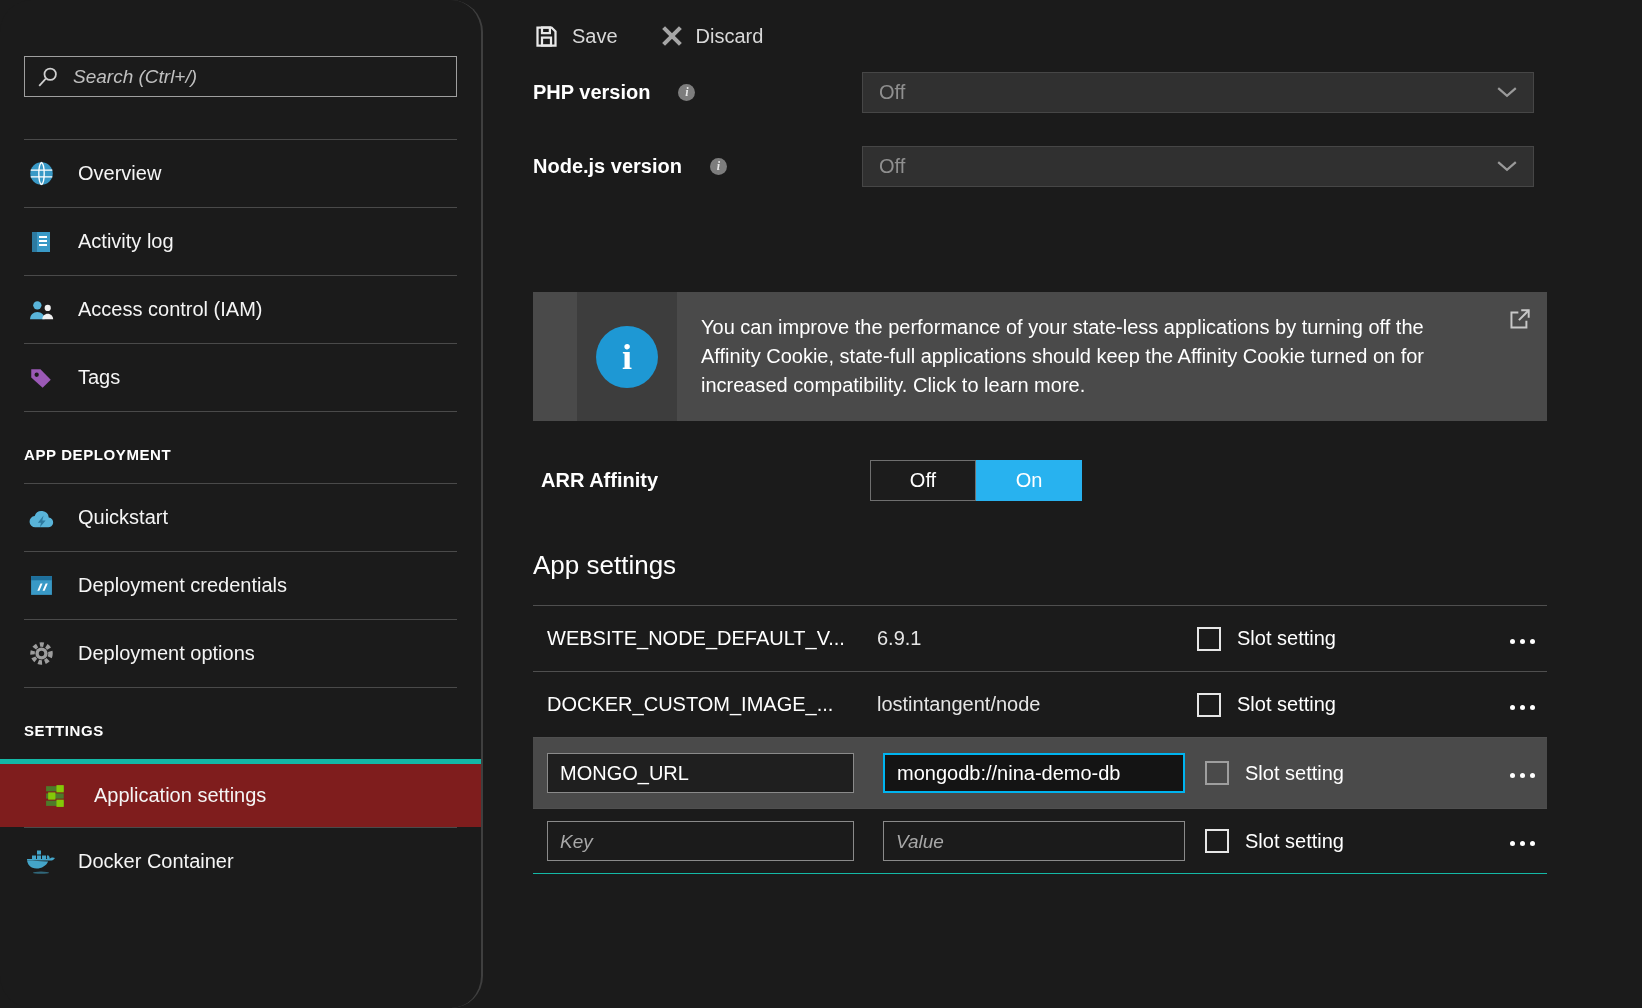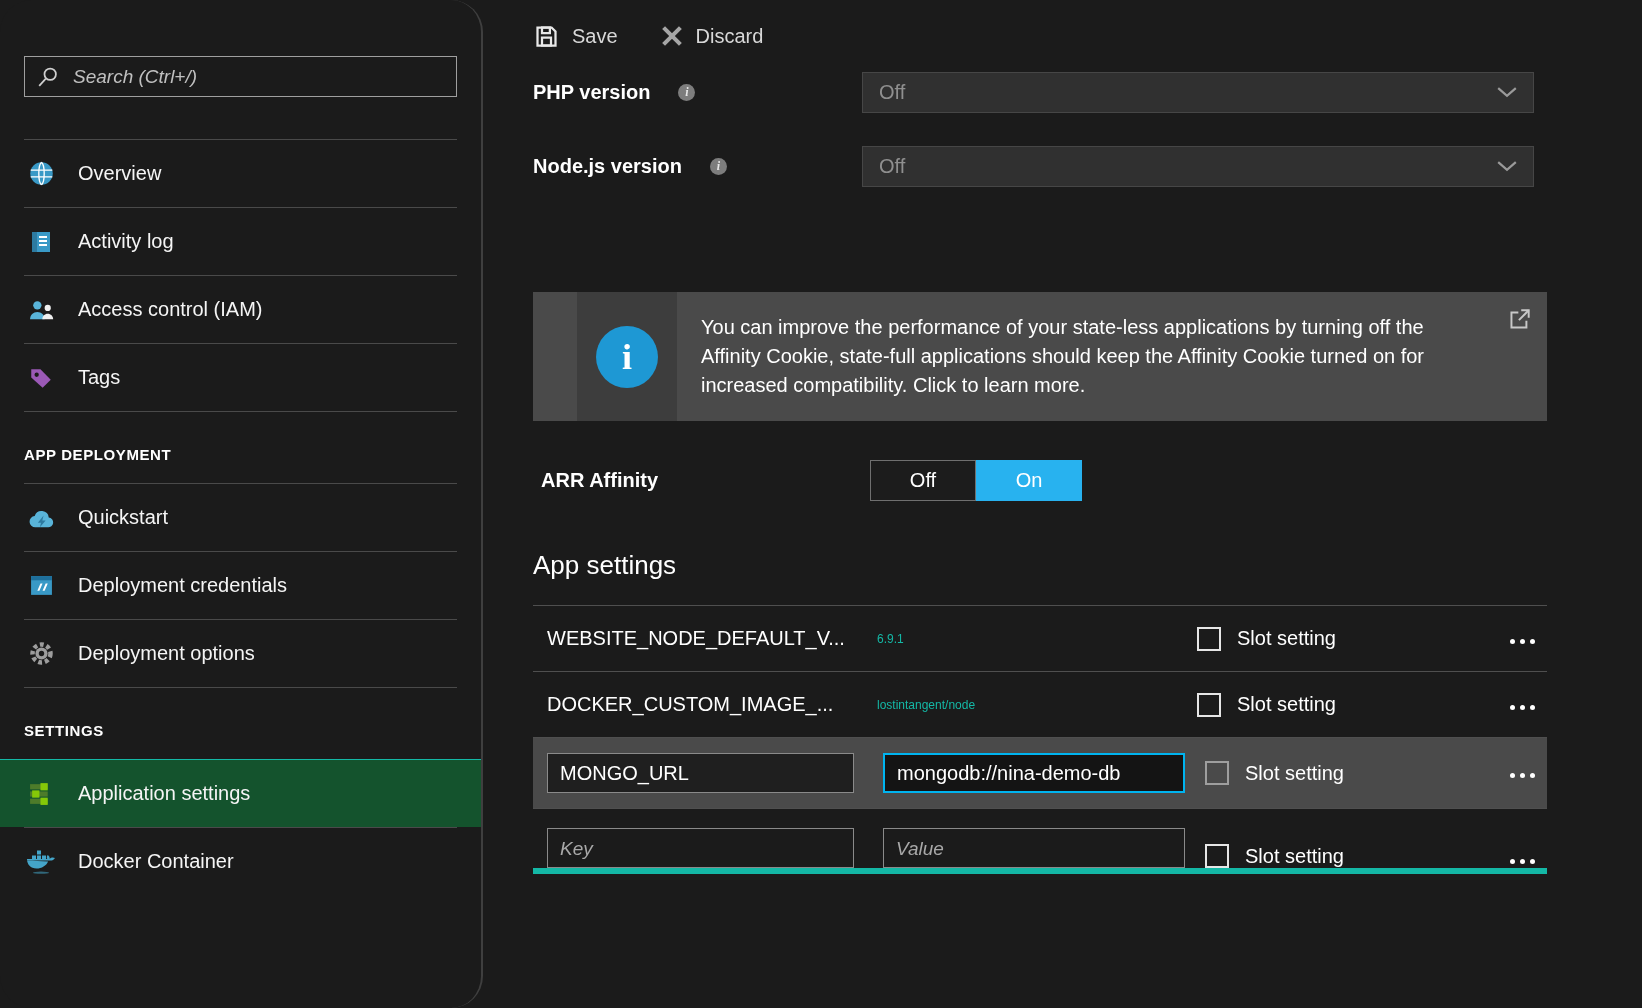--- a/index.html
+++ b/index.html
@@ -33,21 +33,21 @@
   .nav-group { padding:0; }
   .nav-group .nav-item:last-child { border-bottom:0; }
   .group-end { margin:0 24px; border-top:1px solid #4a4a4a; }
   .nav-icon { width:34px; flex:none; display:flex; align-items:center; justify-content:center; margin-right:20px; }
   .nav-label { font-size:20px; color:#f5f5f5; white-space:nowrap; }
   .section-header {
     padding:34px 0 20px 24px; font-size:15px; font-weight:bold;
     letter-spacing:0.6px; color:#fff;
   }
   .nav-item.selected {
-    background:#14532d; margin:0; padding-left:24px; border-top:1px solid #14b8a6;
+    background:#7f1d1d; margin:0; padding-left:40px; border-top:5px solid #14b8a6;
   }
   .nav-group .nav-item.selected { margin:0; }
 
   
   .main { flex:1; padding:0 97px 0 50px; }
   .toolbar { height:72px; display:flex; align-items:center; }
   .toolbar-btn { display:flex; align-items:center; cursor:pointer; margin-right:42px; }
   .toolbar-btn .tb-icon { margin-right:12px; display:flex; }
   .toolbar-btn .tb-label { font-size:20px; color:#d8d8d8; }
 
@@ -93,24 +93,24 @@
   .toggle-btn.off { background:#1c1c1c; border:1px solid #6f6f6f; color:#fff; }
   .toggle-btn.on  { background:#28b2ef; border:none; color:#fff; }
 
   .section-title { margin-top:49px; font-size:26px; font-weight:400; color:#fff; }
 
   .settings-table { margin-top:24px; width:1014px; }
   .trow {
     display:flex; align-items:center; height:66px;
     border-top:1px solid #4f4f4f; padding-left:14px;
   }
-  .trow:last-child { border-bottom:6px solid #14b8a6;align-items:flex-end; }
+  .trow:last-child { border-bottom:1px solid #14b8a6; }
   .trow.selected { background:#4a4a4a; height:71px; border-top:1px solid #4f4f4f; }
   .col-key { width:330px; flex:none; font-size:20px; color:#fff; }
-  .col-value { width:320px; flex:none; font-size:12px; color:#14b8a6; }
+  .col-value { width:320px; flex:none; font-size:20px; color:#e5e5e5; }
   .col-slot { display:flex; align-items:center; }
   .checkbox { width:24px; height:24px; border:2px solid #e6e6e6; background:transparent; flex:none; cursor:pointer; }
   .checkbox.dim { border-color:#9e9e9e; }
   .slot-label { font-size:20px; color:#fff; margin-left:16px; }
   .col-menu { margin-left:auto; padding-right:12px; display:flex; align-items:center; cursor:pointer; }
   .menu-dots span { width:5px; height:5px; border-radius:50%; background:#fff; display:inline-block; margin-left:5px; }
 
   .cell-input {
     height:40px; background:#1f1f1f; border:1px solid #8a8a8a; color:#fff;
     font-size:20px; padding:0 12px; outline:none;

